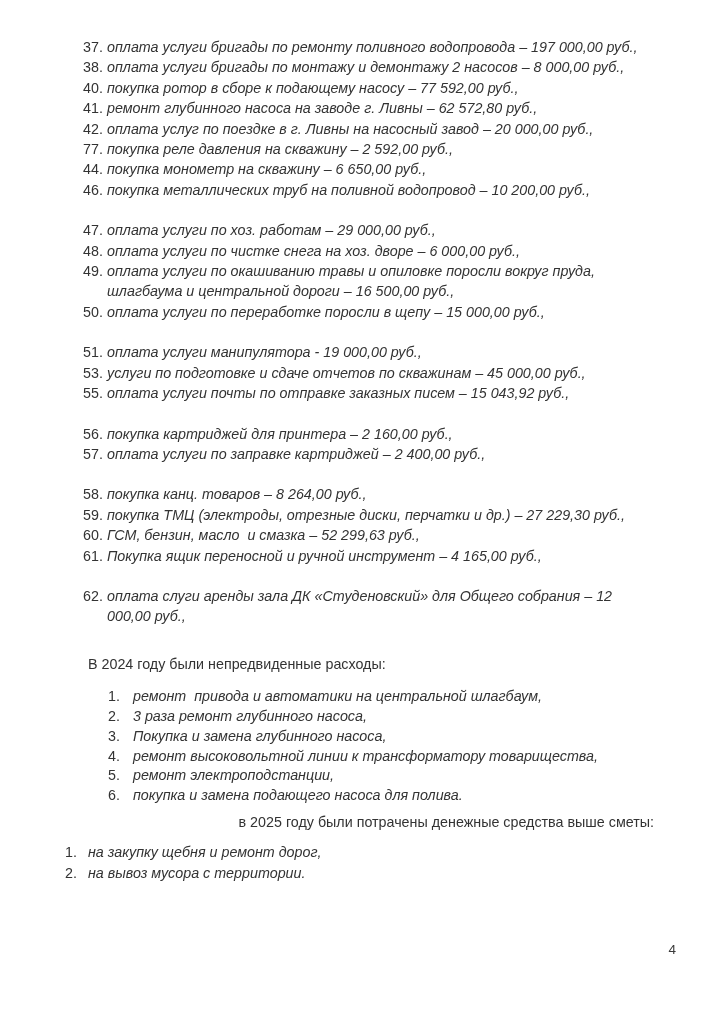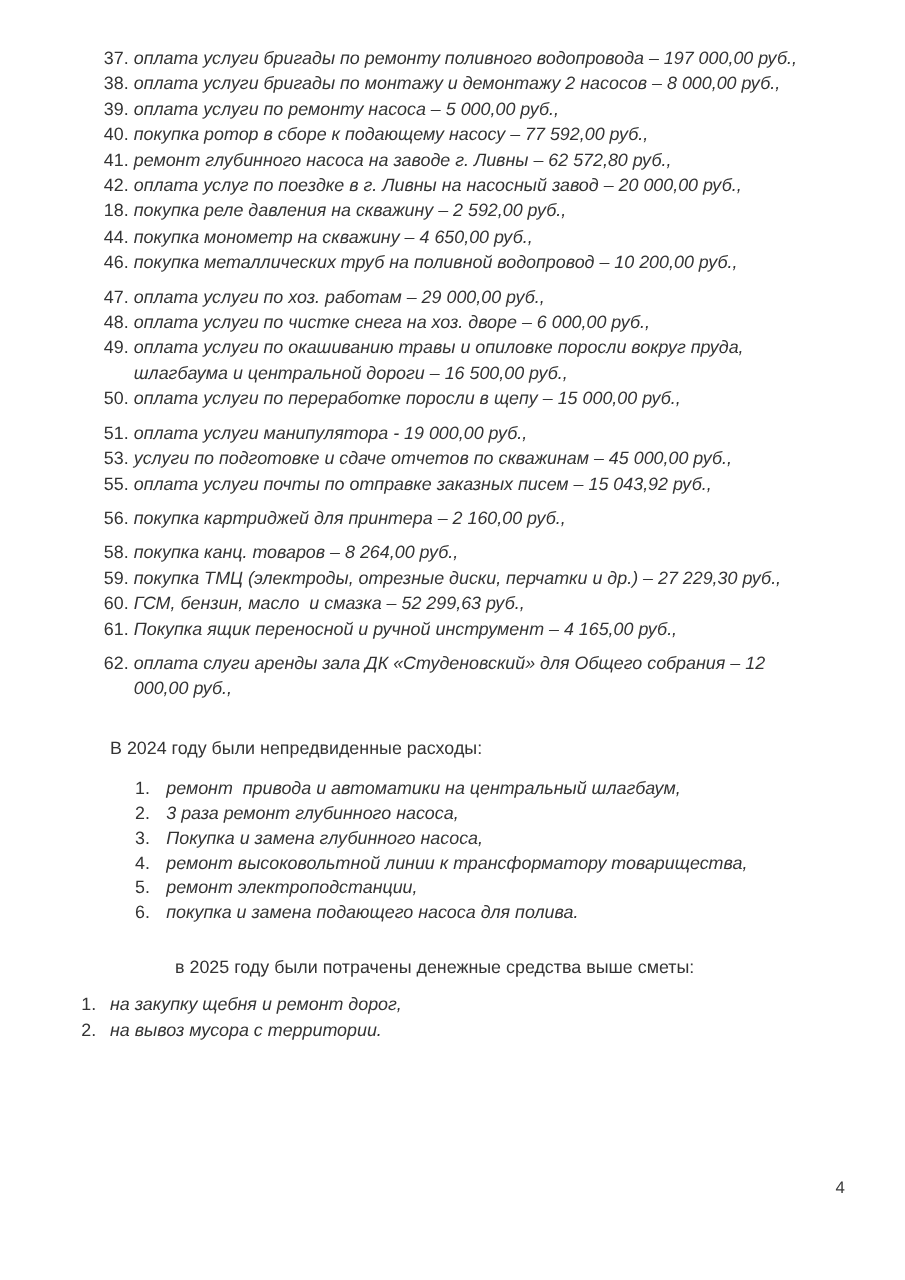--- a/index.html
+++ b/index.html
@@ -27,37 +27,38 @@
   }
   .row .num {
     flex: 0 0 24px;
     white-space: nowrap;
   }
   .row .txt {
     flex: 1 1 auto;
     white-space: pre-wrap;
     font-style: italic;
   }
-  .gap-above { margin-top: 7px; }
+  .gap-above { margin-top: 20px; }
 
   
   .heading-2024 {
     margin: 27px 0 13px 5px;
     line-height: 20.4px;
   }
   .list-2024 {
     margin: 11px 0 0 25px;
   }
   .list-2024 .row { line-height: 19.8px; }
   .list-2024 .num { flex: 0 0 25px; }
 
   
   .heading-2025 {
-    margin: 23px 0 0 57px;
+    margin: 6px 0 0 57px;
     line-height: 20.4px;
+    text-align: right;
   }
   .list-2025 {
     margin: 10px 0 0 -18px;
   }
   .list-2025 .row { line-height: 20.8px; }
   .list-2025 .num { flex: 0 0 23px; }
 
   .page-number {
     position: absolute;
     right: 48px;
@@ -74,42 +75,38 @@
   <div class="expense-list">
     <div class="row">
         <span class="num">37.</span>
         <span class="txt">оплата услуги бригады по ремонту поливного водопровода – 197 000,00 руб.,</span>
       </div>
     <div class="row">
         <span class="num">38.</span>
         <span class="txt">оплата услуги бригады по монтажу и демонтажу 2 насосов – 8 000,00 руб.,</span>
       </div>
     <div class="row">
-        <span class="num">39.</span>
-        <span class="txt">оплата услуги по ремонту насоса – 5 000,00 руб.,</span>
-      </div>
-    <div class="row">
         <span class="num">40.</span>
         <span class="txt">покупка ротор в сборе к подающему насосу – 77 592,00 руб.,</span>
       </div>
     <div class="row">
         <span class="num">41.</span>
         <span class="txt">ремонт глубинного насоса на заводе г. Ливны – 62 572,80 руб.,</span>
       </div>
     <div class="row">
         <span class="num">42.</span>
         <span class="txt">оплата услуг по поездке в г. Ливны на насосный завод – 20 000,00 руб.,</span>
       </div>
     <div class="row">
-        <span class="num">18.</span>
+        <span class="num">77.</span>
         <span class="txt">покупка реле давления на скважину – 2 592,00 руб.,</span>
       </div>
     <div class="row">
         <span class="num">44.</span>
-        <span class="txt">покупка монометр на скважину – 4 650,00 руб.,</span>
+        <span class="txt">покупка монометр на скважину – 6 650,00 руб.,</span>
       </div>
     <div class="row">
         <span class="num">46.</span>
         <span class="txt">покупка металлических труб на поливной водопровод – 10 200,00 руб.,</span>
       </div>
     <div class="row gap-above">
         <span class="num">47.</span>
         <span class="txt">оплата услуги по хоз. работам – 29 000,00 руб.,</span>
       </div>
     <div class="row">
@@ -133,20 +130,24 @@
         <span class="txt">услуги по подготовке и сдаче отчетов по скважинам – 45 000,00 руб.,</span>
       </div>
     <div class="row">
         <span class="num">55.</span>
         <span class="txt">оплата услуги почты по отправке заказных писем – 15 043,92 руб.,</span>
       </div>
     <div class="row gap-above">
         <span class="num">56.</span>
         <span class="txt">покупка картриджей для принтера – 2 160,00 руб.,</span>
       </div>
+    <div class="row">
+        <span class="num">57.</span>
+        <span class="txt">оплата услуги по заправке картриджей – 2 400,00 руб.,</span>
+      </div>
     <div class="row gap-above">
         <span class="num">58.</span>
         <span class="txt">покупка канц. товаров – 8 264,00 руб.,</span>
       </div>
     <div class="row">
         <span class="num">59.</span>
         <span class="txt">покупка ТМЦ (электроды, отрезные диски, перчатки и др.) – 27 229,30 руб.,</span>
       </div>
     <div class="row">
         <span class="num">60.</span>
@@ -160,21 +161,21 @@
         <span class="num">62.</span>
         <span class="txt">оплата слуги аренды зала ДК «Студеновский» для Общего собрания – 12 000,00 руб.,</span>
       </div>
   </div>
 
   <div class="heading-2024">В 2024 году были непредвиденные расходы:</div>
 
   <div class="list-2024">
     <div class="row">
         <span class="num">1.</span>
-        <span class="txt">ремонт  привода и автоматики на центральный шлагбаум,</span>
+        <span class="txt">ремонт  привода и автоматики на центральной шлагбаум,</span>
       </div>
     <div class="row">
         <span class="num">2.</span>
         <span class="txt">3 раза ремонт глубинного насоса,</span>
       </div>
     <div class="row">
         <span class="num">3.</span>
         <span class="txt">Покупка и замена глубинного насоса,</span>
       </div>
     <div class="row">

